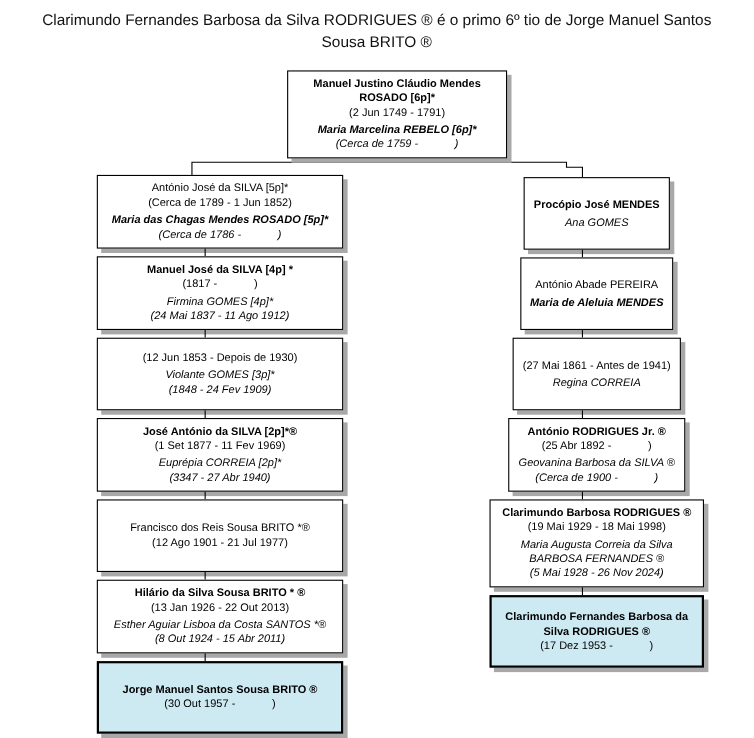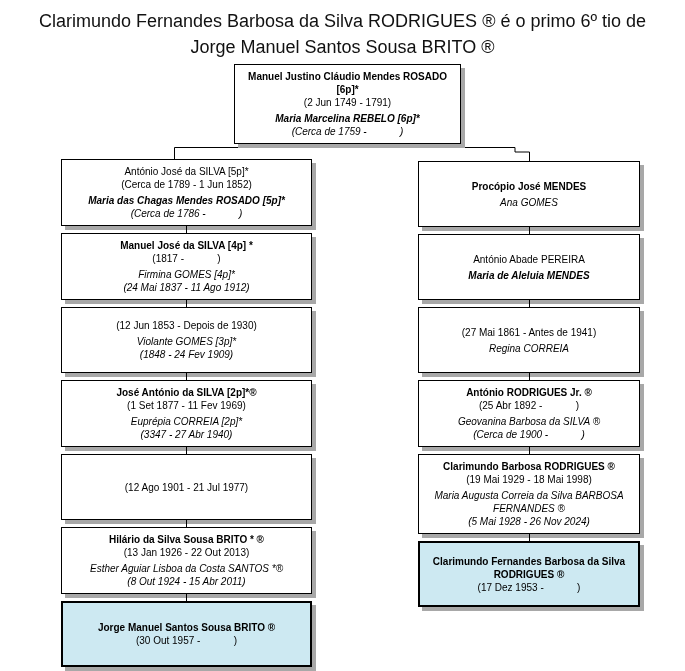--- a/index.html
+++ b/index.html
@@ -1,31 +1,31 @@
 <!DOCTYPE html>
 <html style="--highlight: #cde9f2; --shadow: #a8a8a8; --label-gray: #7f7f7f;"><head>
 <meta charset="utf-8">
 <style>
   html,body{margin:0;padding:0;background:#ffffff;}
   body{font-family:"Liberation Sans", sans-serif;}
   .canvas{position:relative;width:685px;height:671px;background:#ffffff;overflow:hidden;}
   .title{position:absolute;top:8px;left:0;right:0;padding:0 22px;text-align:center;
-         font-size:18px;line-height:1.45;color:#111;}
+         font-size:14px;line-height:1.45;color:#111;}
   .asc-label{position:absolute;top:54px;left:234px;width:227px;text-align:center;
          font-size:8.5px;color:var(--label-gray,#7f7f7f);margin-top:34px;}
   .connectors{position:absolute;top:0;left:0;width:685px;height:671px;pointer-events:none;}
   .col{position:absolute;display:flex;flex-direction:column;}
   #root-slot{left:234px;top:64px;width:227px;}
   #left-col{left:61px;top:159px;width:251px;}
-  #right-col{left:418px;top:161px;width:222px;}
+  #right-col{left:418px;top:161px;width:222px;align-items:center;}
   .box{box-sizing:border-box;background:#ffffff;border:1px solid #000;
        box-shadow:4px 4px 0 0 var(--shadow,#a8a8a8);
        min-height:66px;padding:5px 8px;
        display:flex;flex-direction:column;justify-content:center;align-items:center;
-       text-align:center;font-size:10px;line-height:13px;color:#000;}
+       text-align:center;font-size:10px;line-height:13px;color:#000;margin-left:27px;}
   #root-slot .box{min-height:76px;}
   .box.hl{background:var(--highlight,#cde9f2);border-width:2px;}
   .person{width:100%;}
   .person.gap{margin-top:3px;font-style:italic;}
   .name{font-weight:400;}
   .name.b{font-weight:700;}
   .dates{white-space:pre;font-weight:400;}
   .vconn{width:1px;height:7px;background:#000;align-self:center;flex:none;}
 </style>
 </head>
@@ -90,20 +90,21 @@
           <div class="dates">(1 Set 1877 - 11 Fev 1969)</div>
         </div>
         <div class="person gap">
           <div class="name">Euprépia CORREIA [2p]*</div>
           <div class="dates">(3347 - 27 Abr 1940)</div>
         </div>
       </div>
       <div class="vconn"></div>
       <div class="box">
         <div class="person">
+          <div class="name">Francisco dos Reis Sousa BRITO *®</div>
           <div class="dates">(12 Ago 1901 - 21 Jul 1977)</div>
         </div>
       </div>
       <div class="vconn"></div>
       <div class="box">
         <div class="person">
           <div class="name b">Hilário da Silva Sousa BRITO * ®</div>
           <div class="dates">(13 Jan 1926 - 22 Out 2013)</div>
         </div>
         <div class="person gap">

